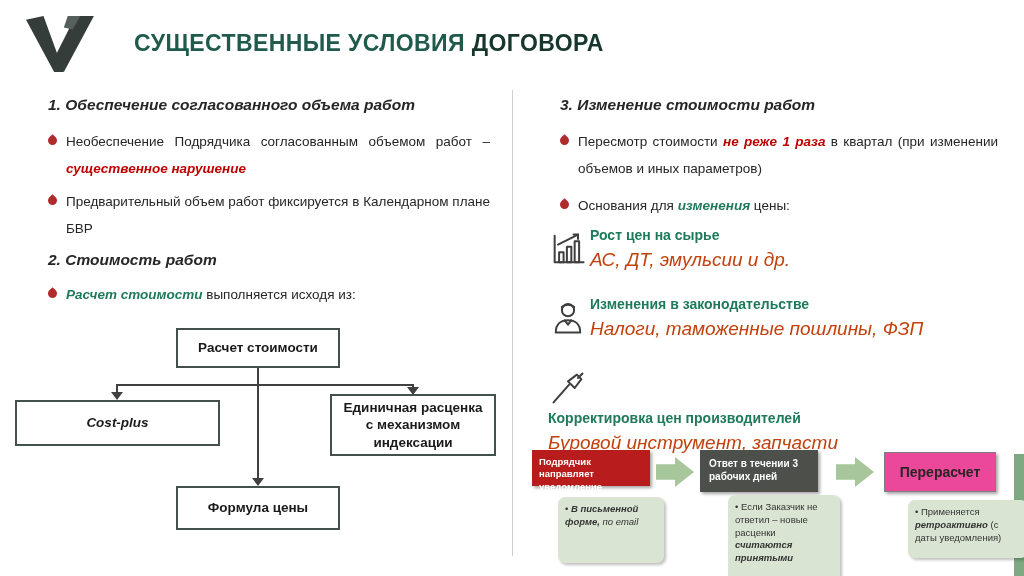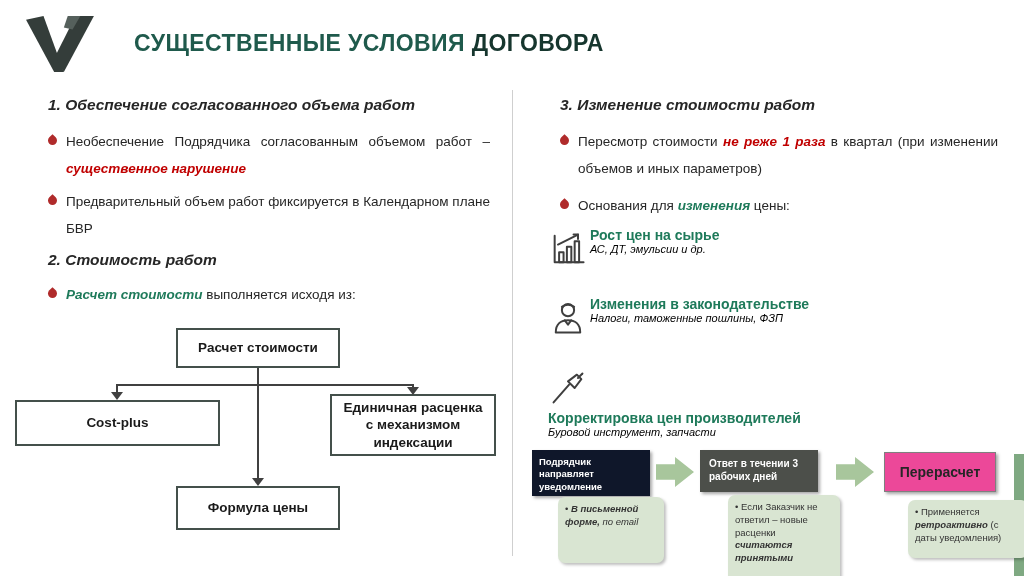--- a/index.html
+++ b/index.html
@@ -22,43 +22,43 @@
   .drop { position:absolute; left:-18px; top:8px; width:9px; height:9px; background:#B02B2B;
           border-radius:50% 0 50% 50%; transform:rotate(-45deg); }
   .red-accent { color:#C00000; font-weight:bold; font-style:italic; }
   .green-accent { color:#1E7A5A; font-weight:bold; font-style:italic; }
 
   
   .fbox { position:absolute; background:#fff; border:2px solid #44504B; color:#1a1a1a;
           font-size:13.5px; font-weight:bold; line-height:1.3; text-align:center;
           display:flex; align-items:center; justify-content:center; padding:2px 6px; }
   #fc-root   { left:176px; top:328px; width:164px; height:40px; }
-  #fc-left   { left:15px;  top:400px; width:205px; height:46px; }
+  #fc-left   { left:15px;  top:400px; width:205px; height:46px; font-style:italic; }
   #fc-right  { left:330px; top:394px; width:166px; height:62px; }
   #fc-bottom { left:176px; top:486px; width:164px; height:44px; }
   .cline { position:absolute; background:#404040; }
   #stub  { left:257px; top:368px; width:2px; height:17px; }
   #hline { left:117px; top:384px; width:297px; height:2px; }
   #vl    { left:116px; top:384px; width:2px; height:10px; }
   #vr    { left:412px; top:384px; width:2px; height:5px; }
   #vc    { left:257px; top:385px; width:2px; height:94px; }
   .ahead { position:absolute; width:0; height:0; border-left:6px solid transparent;
            border-right:6px solid transparent; border-top:8px solid #404040; }
   #al { left:111px; top:392px; } #ar { left:407px; top:387px; } #ac { left:252px; top:478px; }
 
   
   .reason { position:absolute; left:548px; width:450px; display:flex; gap:2px; align-items:flex-start; }
   .reason svg { flex:0 0 40px; margin-top:2px; }
   .reason .rtitle { font-size:14px; font-weight:bold; color:#1E7A5A; }
-  .reason .rsub { font-size:11px; font-style:italic; color:#000000; }
+  .reason .rsub { font-size:19px; font-style:italic; color:#c2410c; margin-top:6px; }
   #reason1 { top:227px; } #reason2 { top:296px; } #reason3 { top:366px;flex-direction:column; }
 
   
   .step { position:absolute; box-shadow:2px 2px 3px rgba(0,0,0,.35); }
-  #p1 { left:532px; top:450px; width:118px; height:46px; background:#0f172a; color:#fff;
+  #p1 { left:532px; top:450px; width:118px; height:36px; background:#b91c1c; color:#fff;
         font-size:9.5px; font-weight:bold; line-height:1.3; padding:6px 7px; }
   #p2 { left:700px; top:450px; width:118px; height:42px; background:#4C4F4A; color:#fff;
         font-size:10px; font-weight:bold; line-height:1.3; padding:7px 9px; }
   #p3 { left:884px; top:452px; width:112px; height:40px; background:#ec4899; border:1px solid #7f7f7f;
         color:#262626; font-size:14px; font-weight:bold; display:flex; align-items:center; justify-content:center; }
   .flow-arrow { position:absolute; width:38px; height:30px; background:#A8C69C;
         clip-path:polygon(0 24%, 50% 24%, 50% 0, 100% 50%, 50% 100%, 50% 76%, 0 76%); }
   #arrow1 { left:656px; top:457px; } #arrow2 { left:836px; top:457px; }
 
   .note { position:absolute; background:#D9E5D2; border-radius:7px; padding:6px 7px;

